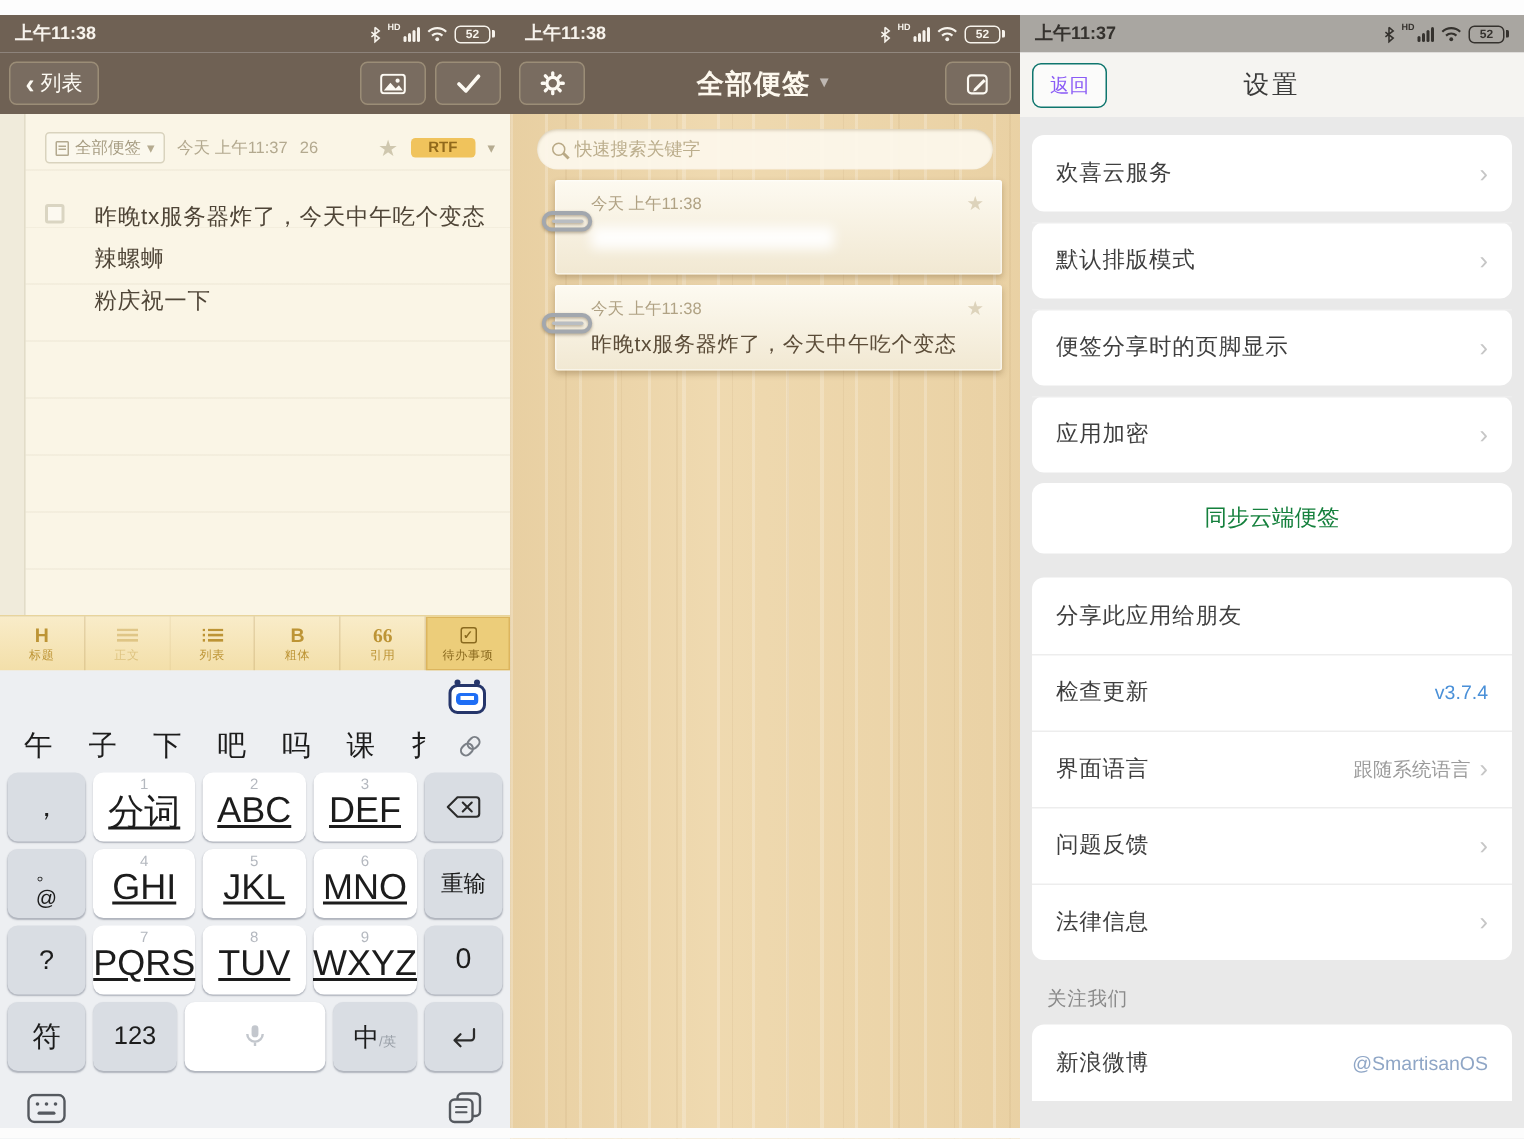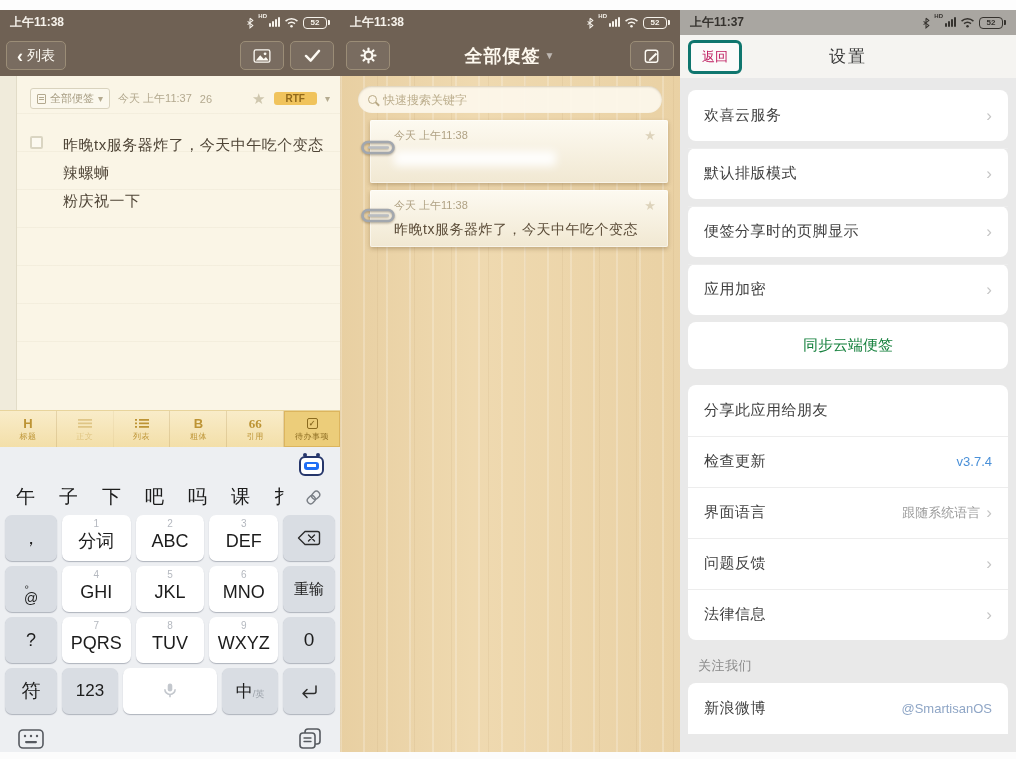--- a/index.html
+++ b/index.html
@@ -8,21 +8,21 @@
   .panel { position:absolute; top:0; height:752px; overflow:hidden;margin-top:10px; }
   .panel-left  { left:0;   width:340px; background:#edeff2; }
   .panel-mid   { left:340px; width:340px; }
   .panel-right { left:680px; width:336px; background:#e9e9e9; }
   .bottom-strip { position:absolute; left:0; top:752px; width:1016px; height:7px; background:#fcfcfc; z-index:9; }
 
   
   .statusbar { height:25px; display:flex; align-items:center; justify-content:space-between; padding:0 10px; font-size:12px; font-weight:bold; }
   .statusbar.dark { background:#6f6154; color:#f7f3ec; }
   .statusbar.gray { background:#a9a6a1; color:#35322e; }
-  .sb-icons { display:flex; gap:4px; }
+  .sb-icons { display:flex; align-items:center; gap:4px; }
   .sb-hd { font-size:6px; font-weight:bold; position:relative; top:-4px; margin-right:-2px; }
   .sig { display:flex; align-items:flex-end; gap:1px; height:10px; }
   .sig i { width:2px; background:currentColor; border-radius:1px; display:block; }
   .sig i:nth-child(1){height:4px}.sig i:nth-child(2){height:6px}.sig i:nth-child(3){height:8px}.sig i:nth-child(4){height:10px}
   .batt { display:inline-flex; align-items:center; }
   .batt .shell { min-width:24px; height:12px; border:1px solid currentColor; border-radius:4px; display:flex; align-items:center; justify-content:center; font-size:8px; font-weight:bold; padding:0 2px; }
   .batt .tip { width:2px; height:5px; background:currentColor; border-radius:0 1px 1px 0; margin-left:1px; }
 
   
   .toolbar { height:41px; background:#6f6154; display:flex; align-items:center; padding:0 6px; position:relative; }
@@ -73,21 +73,21 @@
   .robot::after { content:""; position:absolute; left:3px; top:4px; width:15px; height:8px; background:#1f6ef5; border-radius:3px;
     background-image:linear-gradient(#1f6ef5 0 2px, #fff 2px 5px, #1f6ef5 5px); background-size:9px 8px; background-position:3px 0; background-repeat:no-repeat; }
   .cand-row { height:32px; display:flex; align-items:center; padding:0 14px; }
   .cands { display:flex; align-items:center; gap:0; flex:1; }
   .cand { font-size:19px; color:#1c1c1c; padding:0 12px; }
   .cand:first-child { padding-left:2px; }
   .cand-tools { display:flex; align-items:center; gap:18px; margin-left:auto; padding-right:4px; }
   .kb { display:grid; grid-template-columns:52px 1fr 1fr 1fr 52px; grid-auto-rows:46px; gap:5px; padding:2px 5px 0; }
   .key { background:#fff; border-radius:7px; box-shadow:0 1px 1px rgba(60,70,90,.35); display:flex; align-items:center; justify-content:center; position:relative; font-size:19px; color:#1c1c1c; }
   .key .knum { position:absolute; top:3px; left:50%; transform:translateX(-50%); font-size:10px; color:#b4b8bf; font-style:normal; }
-  .key b { font-weight:normal; font-size:18px; margin-top:6px; }
+  .key b { font-weight:normal; font-size:24px; margin-top:6px;text-decoration:underline; }
   .key.sym b, .key.sym { font-size:18px; }
   .kfn { background:#d9dde3; }
   .key.stack { flex-direction:column; justify-content:center; gap:2px; font-size:15px; line-height:1; }
   .key.stack .at { font-size:14px; }
   .kb-row4 { display:flex; gap:5px; padding:5px 5px 0; height:51px; }
   .kb-row4 .key { height:46px; }
   .k-fu { width:52px; } .k-123 { width:56px; font-size:17px; } .k-zh { width:56px; } .k-ent { width:52px; }
   .k-space { flex:1; }
   .zh-en { display:flex; align-items:baseline; }
   .zh-en .zh { font-size:17px; } .zh-en .en { font-size:9px; color:#9aa0a8; }
@@ -96,33 +96,33 @@
   
   .wood { position:absolute; left:0; top:66px; width:340px; height:686px; background:#eed7ab;
     background-image:
       repeating-linear-gradient(90deg, rgba(255,255,255,.22) 0 2px, rgba(255,255,255,0) 2px 23px),
       repeating-linear-gradient(90deg, rgba(150,110,60,.08) 0 1px, rgba(150,110,60,0) 1px 37px),
       linear-gradient(90deg, rgba(180,140,80,.10), rgba(255,255,255,.06) 40%, rgba(180,140,80,.08)); }
   .search-bar { position:absolute; left:18px; right:18px; top:10px; height:27px; border-radius:14px; background:rgba(252,247,234,.95);
     box-shadow:inset 0 1px 2px rgba(120,90,40,.25); display:flex; align-items:center; padding:0 10px; gap:6px; }
   .search-glyph { width:9px; height:9px; border:1.5px solid #b9a985; border-radius:50%; position:relative; flex:0 0 9px; }
   .search-glyph::after { content:""; position:absolute; width:5px; height:1.5px; background:#b9a985; transform:rotate(45deg); right:-4px; bottom:-1px; }
-  .search-input { border:none; outline:none; background:transparent; font-size:12px; color:#8b5cf6; width:100%; font-family:Liberation Sans, sans-serif; }
+  .search-input { border:none; outline:none; background:transparent; font-size:12px; color:#8b5cf6; width:100%; font-family:Liberation Serif, serif; }
   .search-input::placeholder { color:#bcae8d; }
   .note-card { position:absolute; left:30px; right:12px; border-radius:2px; background:linear-gradient(#fdfaf1,#f1e8d2);
     box-shadow:0 2px 4px rgba(90,60,20,.3), inset 0 0 0 1px rgba(255,255,255,.5); padding:8px 12px 10px 24px; }
   .note-card .nc-head { display:flex; align-items:center; font-size:11px; color:#b0a284; }
   .note-card .nc-star { margin-left:auto; color:#ddd3bb; font-size:13px; }
   .nc-redacted { margin-top:8px; width:62%; height:15px; background:rgba(255,255,255,.92); border-radius:3px; filter:blur(4px); }
   .nc-text { margin-top:8px; font-size:14px; color:#5b4c38; letter-spacing:.5px; }
   .clip { position:absolute; left:-9px; z-index:3; filter:drop-shadow(0 1px 1px rgba(80,60,30,.4)); }
 
   
   .rheader { height:43px; background:#f5f4f1; display:flex; align-items:center; padding:0 8px; position:relative; }
-  .rback { border:3px solid #0f766e; background:#fbfbfa; border-radius:6px; padding:5px 11px; font-size:13px; color:#be185d; }
+  .rback { border:1px solid #0f766e; background:#fbfbfa; border-radius:6px; padding:5px 11px; font-size:13px; color:#8b5cf6; }
   .rtitle { position:absolute; left:50%; transform:translateX(-50%); font-size:17px; color:#3a3a3a; letter-spacing:2px; }
   .rbody { padding:12px 8px 0; }
   .card { background:#fff; border-radius:8px; margin-bottom:7px; }
   .srow { height:51px; display:flex; align-items:center; padding:0 16px; position:relative; }
   .srow + .srow::before { content:""; position:absolute; left:0; right:0; top:0; height:1px; background:#ededed; }
   .srow-label { font-size:15px; color:#3f3f3f; letter-spacing:.5px; }
   .srow-value { margin-left:auto; font-size:13px; color:#9b9b9b; }
   .srow-value.blue { color:#4a90d8; }
   .srow-value.lblue { color:#8fa6c6; }
   .chev { margin-left:auto; color:#c6c6c6; font-size:17px; line-height:1; }

